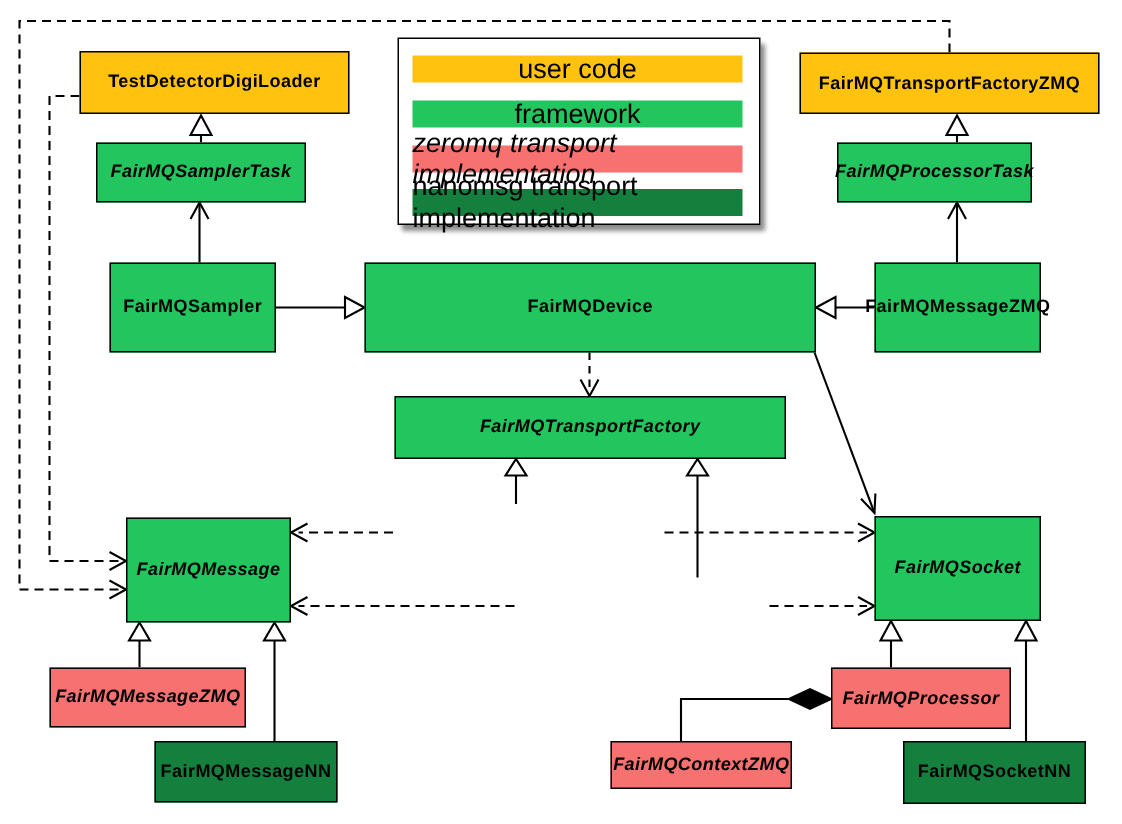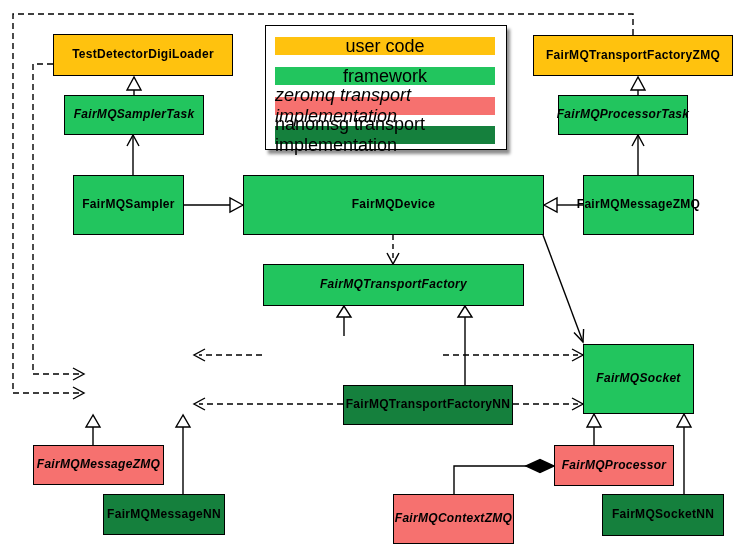--- a/index.html
+++ b/index.html
@@ -184,38 +184,38 @@
 
   <div class="node c-framework" style="left:583px;top:175px;width:111px;height:60px">
     <span>FairMQMessageZMQ</span>
   </div>
 
   <div class="node c-framework abstract" style="left:263px;top:264px;width:261px;height:42px">
     <span>FairMQTransportFactory</span>
   </div>
 
 
-  <div class="node c-nanomsg" style="left:343px;top:385px;width:170px;height:40px">
-    <span>FairMQTransportFactoryNN</span>
-  </div>
-
+
+  <div class="node c-framework abstract" style="left:84px;top:345px;width:110px;height:70px">
+    <span>FairMQMessage</span>
+  </div>
 
   <div class="node c-framework abstract" style="left:583px;top:344px;width:111px;height:70px">
     <span>FairMQSocket</span>
   </div>
 
   <div class="node c-nanomsg" style="left:103px;top:494px;width:122px;height:41px">
     <span>FairMQMessageNN</span>
   </div>
 
   <div class="node c-zeromq" style="left:33px;top:445px;width:131px;height:40px">
     <span>FairMQMessageZMQ</span>
   </div>
 
-  <div class="node c-zeromq" style="left:393px;top:494px;width:121px;height:50px">
+  <div class="node c-zeromq" style="left:407px;top:494px;width:121px;height:32px">
     <span>FairMQContextZMQ</span>
   </div>
 
   <div class="node c-zeromq" style="left:554px;top:445px;width:120px;height:41px">
     <span>FairMQProcessor</span>
   </div>
 
   <div class="node c-nanomsg" style="left:602px;top:494px;width:122px;height:42px">
     <span>FairMQSocketNN</span>
   </div>

